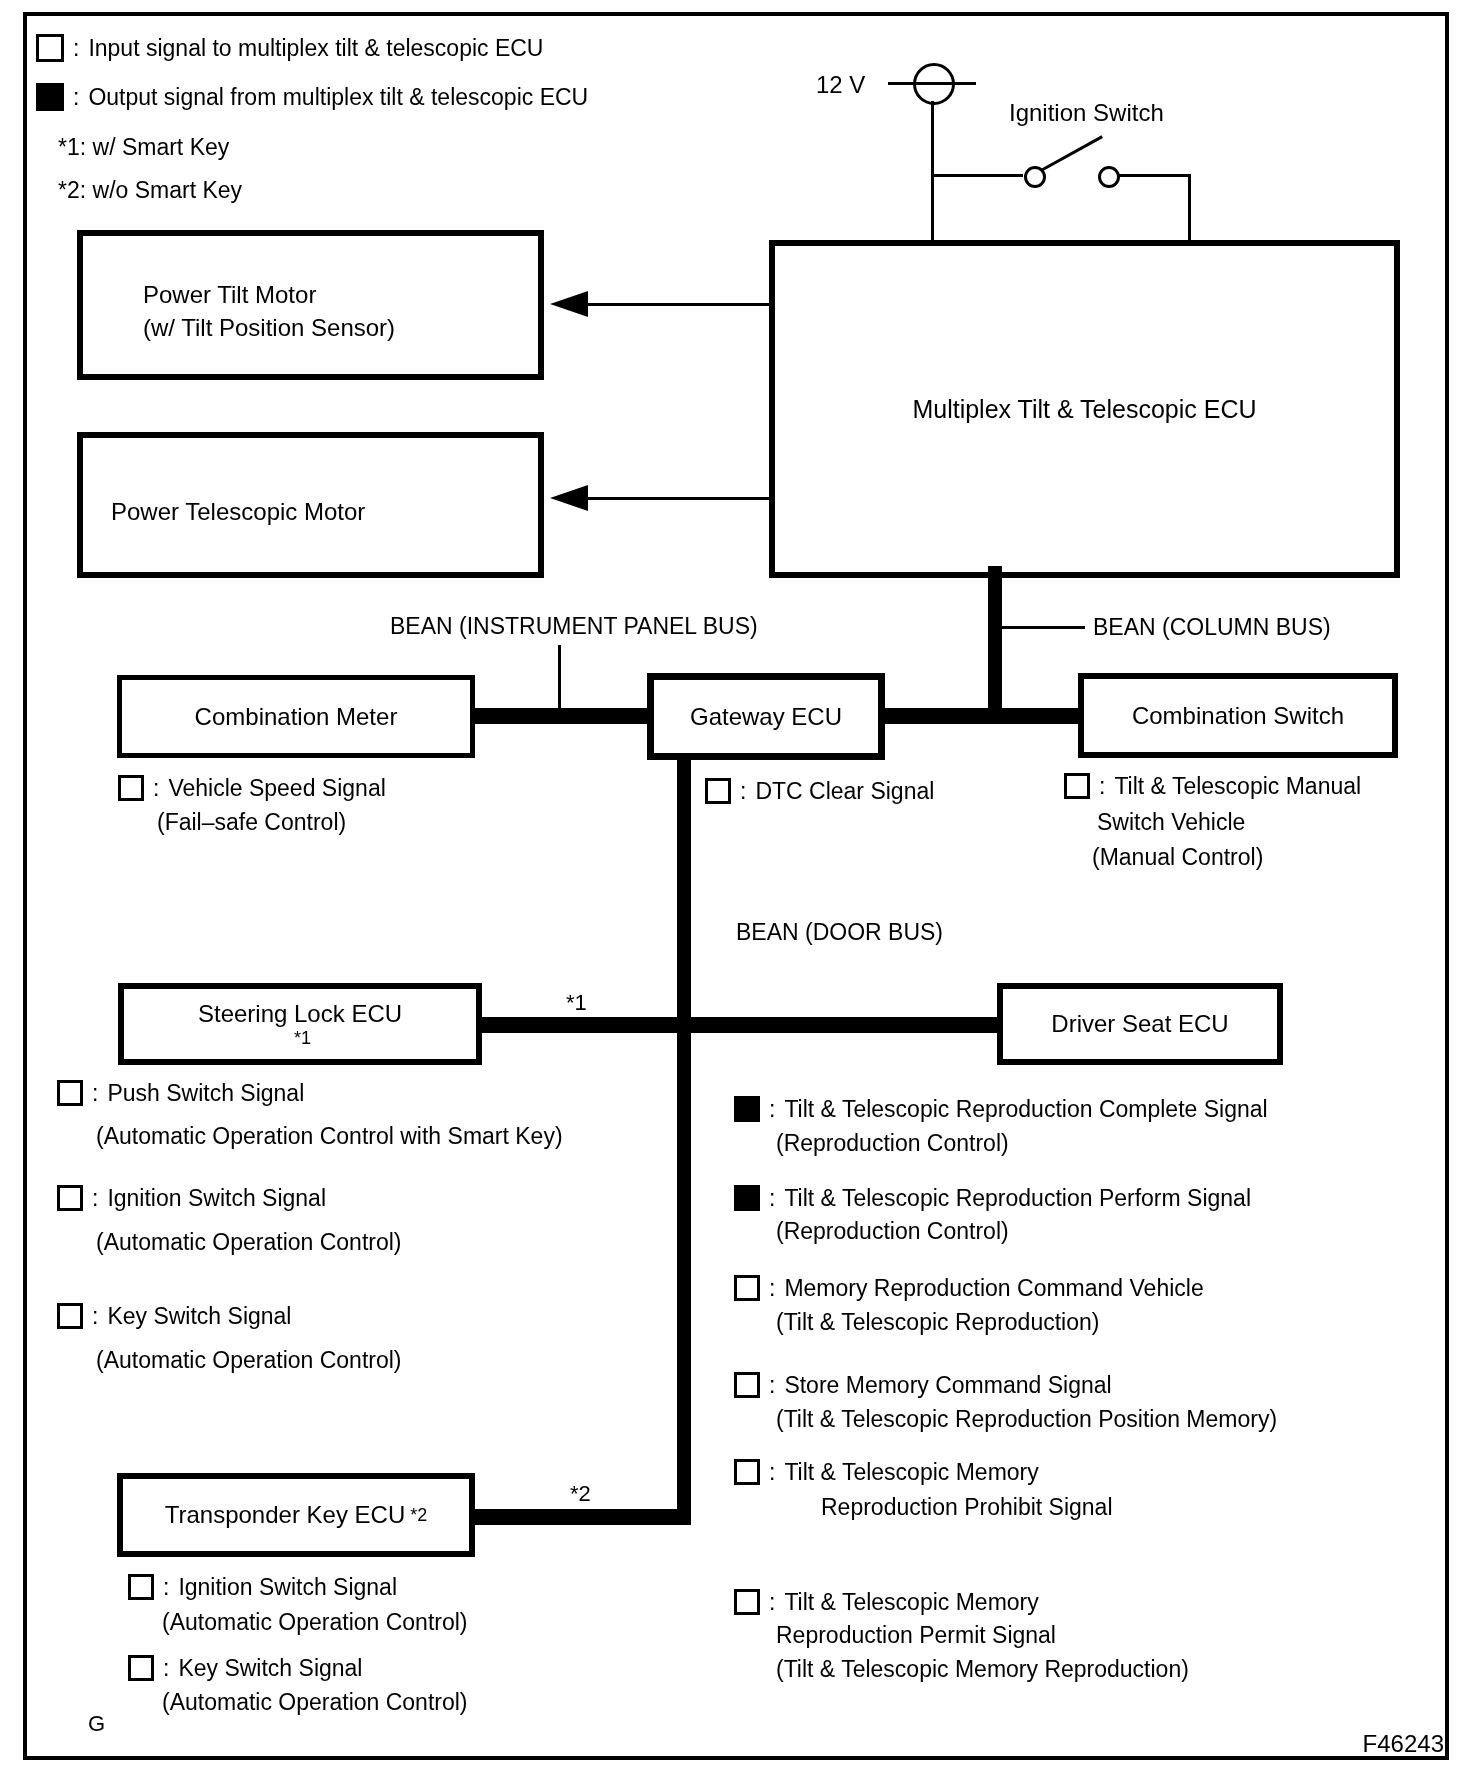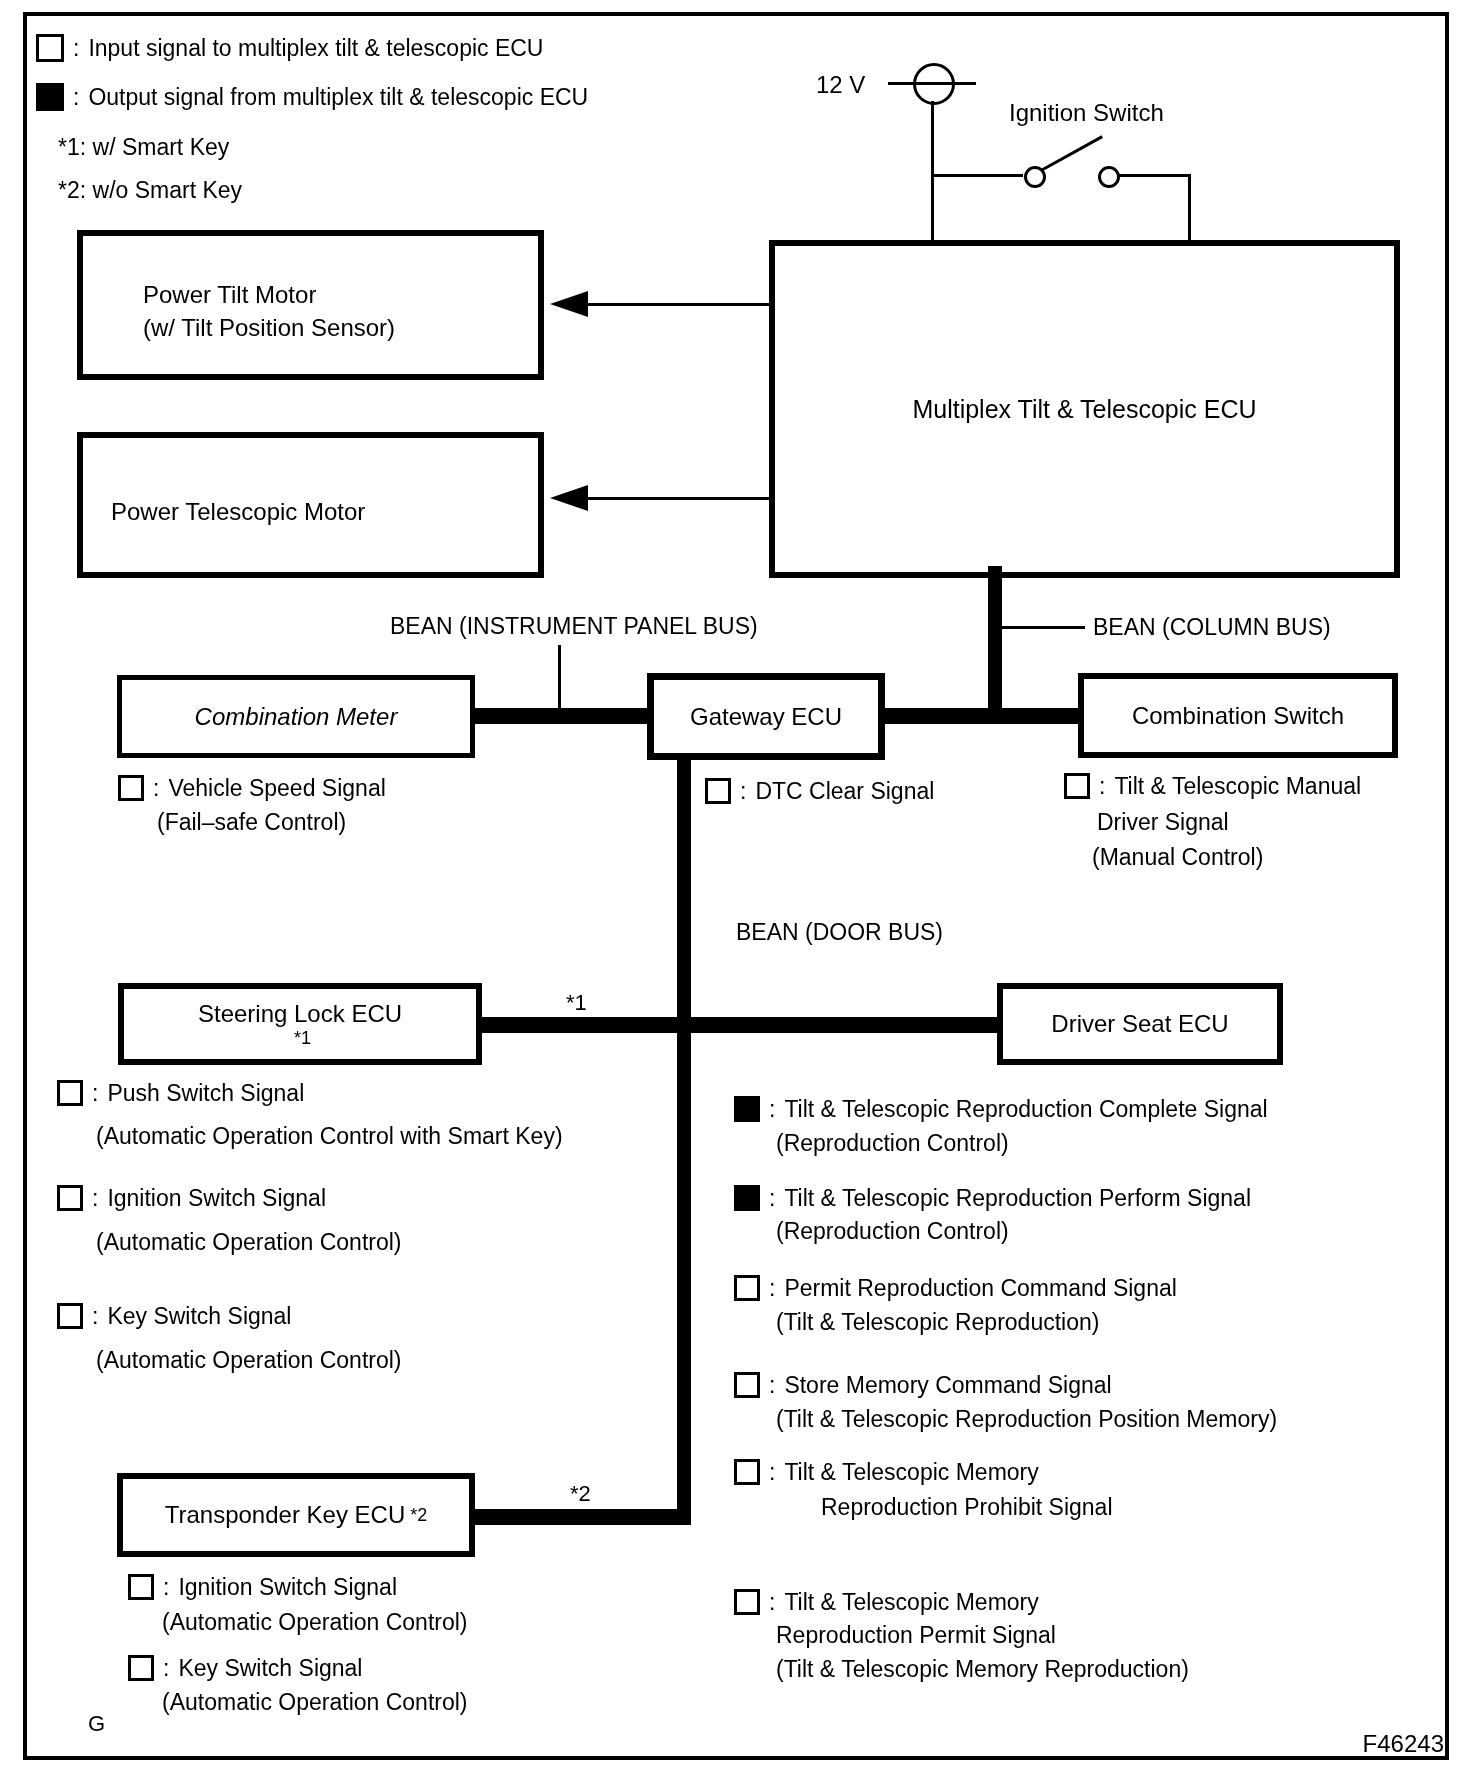--- a/index.html
+++ b/index.html
@@ -2,21 +2,21 @@
 <html><head>
 <meta charset="utf-8">
 <style>
   html,body{margin:0;padding:0;background:#fff;}
   #canvas{position:relative;width:1472px;height:1774px;background:#fff;
           font-family:"Liberation Sans",sans-serif;color:#000;}
   .abs{position:absolute;}
   .border-frame{left:23px;top:12px;width:1418px;height:1740px;border:4px solid #000;}
   .box{border:6px solid #000;background:#fff;display:flex;align-items:center;justify-content:center;
        font-size:24px;text-align:center;}
-  .box.thin{border-width:5px;font-style:italic;}
+  .box.thin{border-width:5px;}
   .box .lines{display:flex;flex-direction:column;align-items:flex-start;line-height:33px;text-align:left;margin-top:12px;}
   .hline{background:#000;height:3px;}
   .vline{background:#000;width:3px;}
   .bus{background:#000;}
   .sig{display:flex;align-items:center;font-size:23px;line-height:30px;white-space:nowrap;}
   .sig .sq{width:20px;height:20px;border:3px solid #000;display:inline-block;flex:0 0 auto;margin-right:9px;}
   .sig .sq.filled{background:#000;}
   .sig .sep{margin-right:9px;}
   .sub{font-size:23px;line-height:30px;white-space:nowrap;}
   .lbl{font-size:23px;line-height:28px;white-space:nowrap;}
@@ -115,21 +115,21 @@
     <span class="sq"></span>
     <span class="sep">:</span>
     <span>DTC Clear Signal</span>
   </div>
 
   <div class="abs sig" style="left:1064px;top:771px;">
     <span class="sq"></span>
     <span class="sep">:</span>
     <span>Tilt &amp; Telescopic Manual</span>
   </div>
-  <div class="abs sub" style="left:1097px;top:807px;">Driver Signal</div>
+  <div class="abs sub" style="left:1097px;top:807px;">Switch Vehicle</div>
   <div class="abs sub" style="left:1092px;top:842px;">(Manual Control)</div>
 
   <div class="abs box" style="left:118px;top:983px;width:352px;height:70px;flex-direction:column;">
     <span>Steering Lock ECU</span>
     <sup class="s">*1</sup>
   </div>
   <div class="abs box" style="left:997px;top:983px;width:274px;height:70px;">
     <span>Driver Seat ECU</span>
   </div>
 
@@ -162,21 +162,21 @@
   <div class="abs sig" style="left:734px;top:1183px;">
     <span class="sq filled"></span>
     <span class="sep">:</span>
     <span>Tilt &amp; Telescopic Reproduction Perform Signal</span>
   </div>
   <div class="abs sub" style="left:776px;top:1216px;">(Reproduction Control)</div>
 
   <div class="abs sig" style="left:734px;top:1273px;">
     <span class="sq"></span>
     <span class="sep">:</span>
-    <span>Permit Reproduction Command Signal</span>
+    <span>Memory Reproduction Command Vehicle</span>
   </div>
   <div class="abs sub" style="left:776px;top:1307px;">(Tilt &amp; Telescopic Reproduction)</div>
 
   <div class="abs sig" style="left:734px;top:1370px;">
     <span class="sq"></span>
     <span class="sep">:</span>
     <span>Store Memory Command Signal</span>
   </div>
   <div class="abs sub" style="left:776px;top:1404px;">(Tilt &amp; Telescopic Reproduction Position Memory)</div>
 

